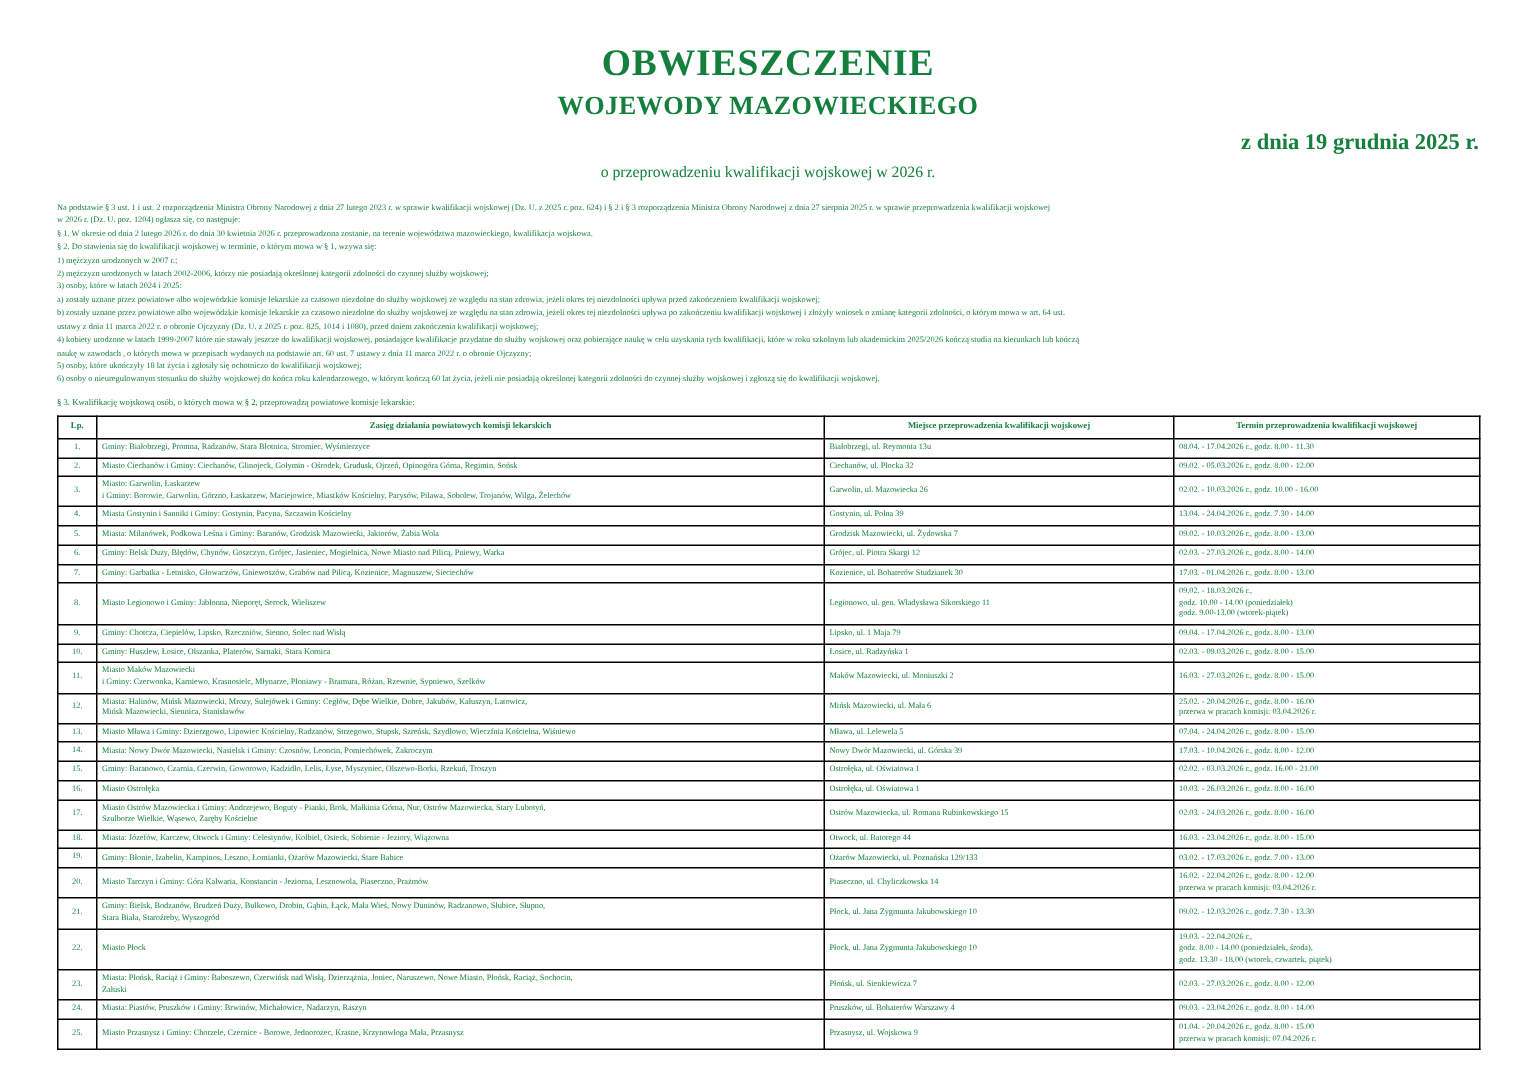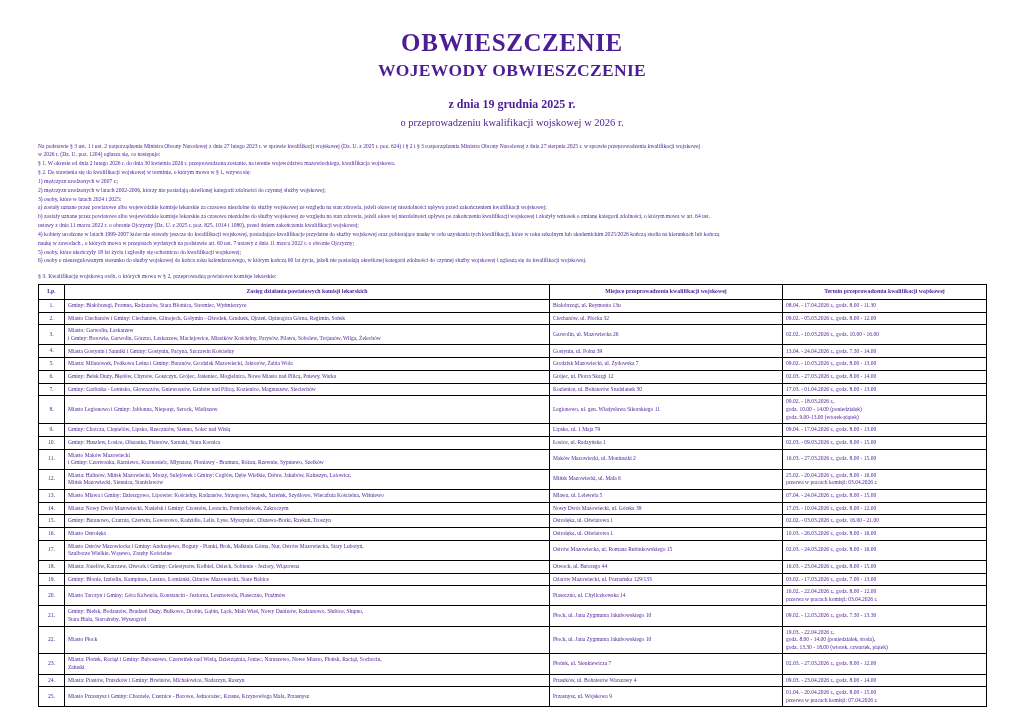--- a/index.html
+++ b/index.html
@@ -10,44 +10,45 @@
   }
   .page {
     position: relative;
     width: 1024px;
     height: 724px;
     background: #ffffff;
     margin: 0 auto;
     box-sizing: border-box;
     padding: 28px 38px 10px 38px;
     font-family: "Liberation Serif", "DejaVu Serif", serif;
-    color: #4c1d95;
+    color: #15803d;
     overflow: hidden;
   }
 
   
   .doc-head { text-align: center; }
   .title-main {
     font-size: 25px;
     font-weight: bold;
     letter-spacing: 0.6px;
     line-height: 1.18;
   }
   .title-sub {
     font-size: 17.5px;
     font-weight: bold;
     letter-spacing: 0.3px;
     line-height: 1.25;
     margin-top: 2px;
   }
   .title-date {
-    font-size: 12px;
+    font-size: 15px;
     font-weight: bold;
-    margin-top: 16px;
+    margin-top: 5px;
     line-height: 1.3;
+    text-align: right;
   }
   .title-about {
     font-size: 10.5px;
     font-weight: normal;
     margin-top: 3px;
     line-height: 1.3;
   }
 
   
   .preamble {
@@ -103,21 +104,21 @@
   td.termin  { text-align: left; }
   .lines span { display: block; }
 </style>
 </head>
 <body>
 
 <div class="page">
 
   <div class="doc-head">
     <div class="title-main">OBWIESZCZENIE</div>
-    <div class="title-sub">WOJEWODY OBWIESZCZENIE</div>
+    <div class="title-sub">WOJEWODY MAZOWIECKIEGO</div>
     <div class="title-date">z dnia 19 grudnia 2025 r.</div>
     <div class="title-about">o przeprowadzeniu kwalifikacji wojskowej w 2026 r.</div>
   </div>
 
   <div class="preamble">
     <p>Na podstawie § 3 ust. 1 i ust. 2 rozporządzenia Ministra Obrony Narodowej z dnia 27 lutego 2023 r. w sprawie kwalifikacji wojskowej (Dz. U. z 2025 r. poz. 624) i § 2 i § 3 rozporządzenia Ministra Obrony Narodowej z dnia 27 sierpnia  2025 r. w sprawie przeprowadzenia kwalifikacji wojskowej</p>
     <p>w 2026 r. (Dz. U. poz. 1204) ogłasza się, co następuje:</p>
     <p class="para-sec">§ 1. W okresie od dnia 2 lutego 2026 r. do dnia 30 kwietnia 2026 r. przeprowadzona zostanie, na terenie województwa mazowieckiego, kwalifikacja wojskowa.</p>
     <p class="para-sec">§ 2. Do stawienia się do kwalifikacji wojskowej w terminie, o którym mowa w § 1, wzywa się:</p>
 

